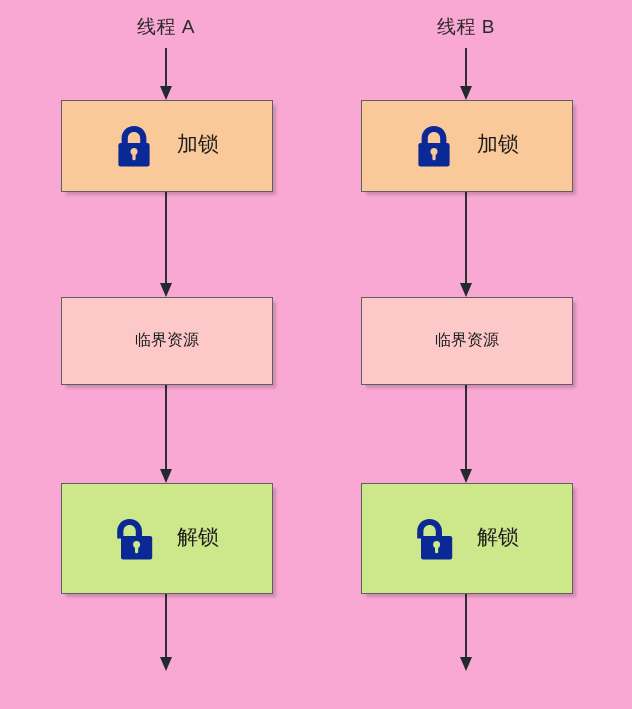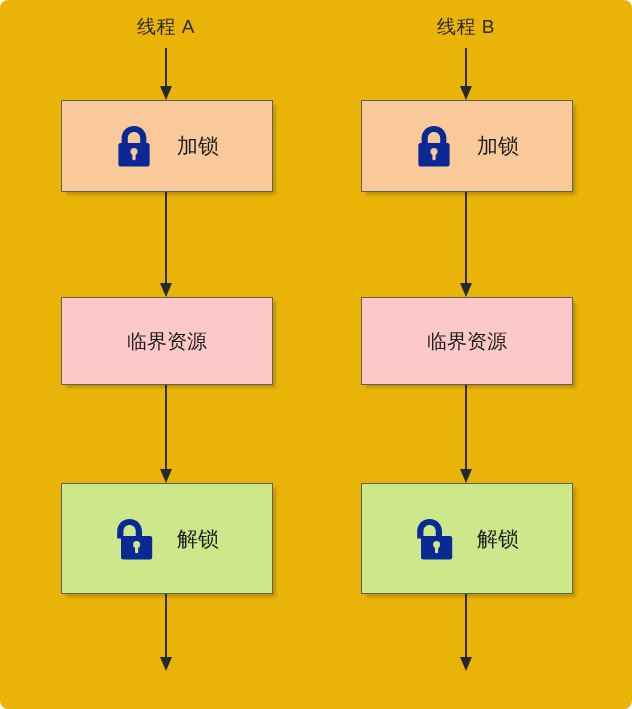--- a/index.html
+++ b/index.html
@@ -7,23 +7,22 @@
     padding: 0;
     background: #ffffff;
   }
   body {
     font-family: "Liberation Sans", "DejaVu Sans", sans-serif;
   }
   #canvas {
     position: relative;
     width: 632px;
     height: 709px;
-    background: #eab308;
+    background: #f9a8d4;
     overflow: hidden;
-    border-radius: 8px;
   }
   .column {
     position: absolute;
     top: 0;
     width: 260px;
     height: 709px;
   }
   .col-left  { left: 36px; }
   .col-right { left: 336px; }
 
@@ -54,28 +53,29 @@
   }
   .node-lock   { top: 100px; height: 92px; background: #fac999; }
   .node-res    { top: 297px; height: 88px; background: #fcc8c8; }
   .node-unlock { top: 483px; height: 111px; background: #cde88a; }
 
   .node-inner {
     display: flex;
     align-items: center;
     justify-content: flex-end;
     gap: 24px;
+    font-family: Liberation Mono, monospace;
   }
   .node-label {
     font-size: 21px;
     line-height: 22px;
     color: #1d1d1d;
     white-space: nowrap;
   }
-  .node-res .node-label { font-size: 20px; }
+  .node-res .node-label { font-size: 16px; }
 
   .lock-icon { display: block; flex: 0 0 auto; }
 
   
   .connector {
     position: absolute;
     left: 0;
     width: 260px;
     height: 100%;
     pointer-events: none;

